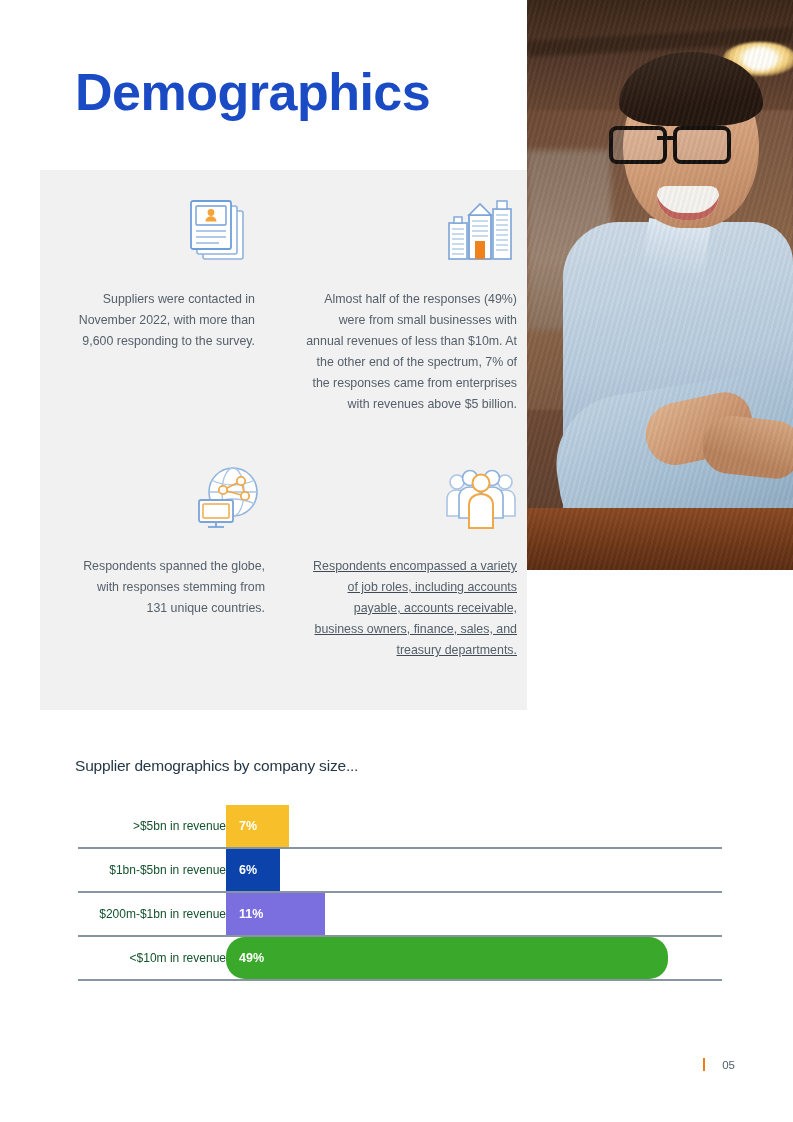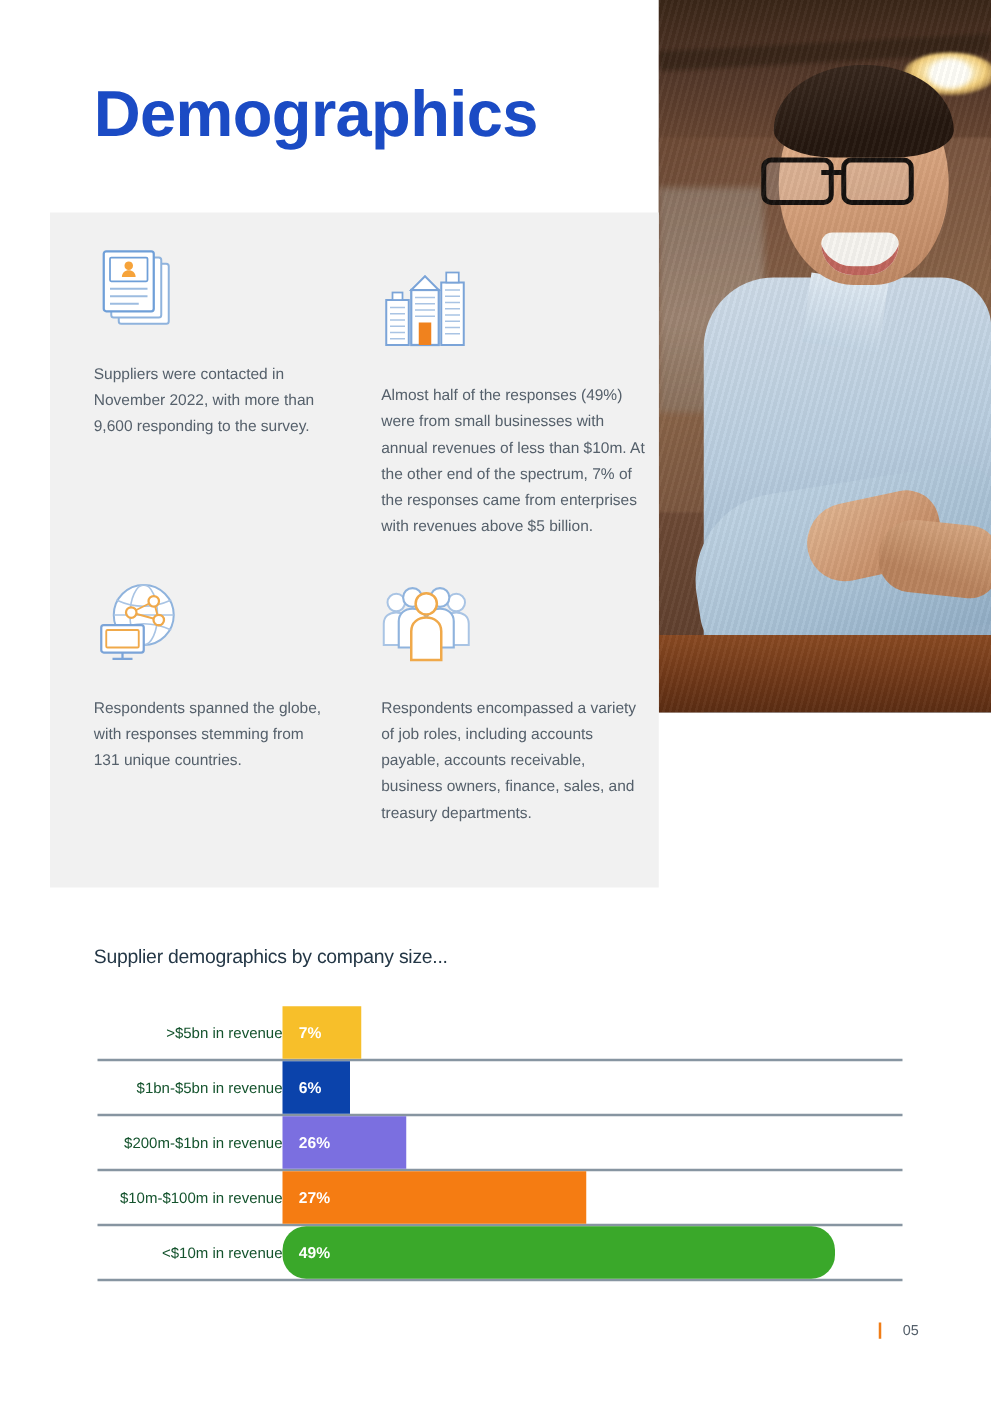--- a/index.html
+++ b/index.html
@@ -4,21 +4,21 @@
 <style>
   html,body{margin:0;padding:0;}
   body{
     width:793px;height:1122px;
     background:#ffffff;
     font-family:"Liberation Sans", sans-serif;
     color:#3f4a55;
     position:relative;
     overflow:hidden;
   }
-  .page{position:relative;width:793px;height:996px;}
+  .page{position:relative;width:793px;height:996px;text-align:right;}
 
   
   .photo{
     position:absolute;left:527px;top:0;width:266px;height:570px;
     overflow:hidden;
     background:linear-gradient(175deg,#4a3326 0%,#5d4030 18%,#6b4a35 33%,#7d5740 48%,#6f4b36 66%,#56392a 100%);
   }
   .ph-ceiling{
     position:absolute;left:0;top:0;width:100%;height:120px;
     background:linear-gradient(180deg,#3a2618 0%,#55392a 55%,#6a4733 100%);
@@ -123,23 +123,23 @@
   
   .panel{
     position:absolute;left:40px;top:170px;width:487px;height:540px;
     background:#f1f1f1;
   }
   .cell{position:absolute;}
   .cell .ctext{
     font-size:12.4px;line-height:21px;color:#55606b;
   }
   .cell-1{left:75px;top:195px;width:180px;}
-  .cell-2{left:305px;top:212px;width:212px;}
+  .cell-2{left:305px;top:195px;width:212px;}
   .cell-3{left:75px;top:462px;width:190px;}
-  .cell-4{left:305px;top:462px;width:212px;}
+  .cell-4{left:305px;top:462px;width:212px;text-decoration:underline;}
   .icon-wrap{height:72px;margin-bottom:22px;}
   .ctext{margin:0;}
 
   
   .chart-title{
     position:absolute;left:75px;top:757px;
     font-size:15.5px;font-weight:normal;color:#243746;letter-spacing:-0.2px;
   }
   .chart{
     position:absolute;left:78px;top:805px;width:644px;height:222px;
@@ -307,27 +307,21 @@
     </div>
     <div class="row">
       <span class="lbl">$1bn-$5bn in revenue</span>
       <div class="bar" style="width: 54.1091px; background: rgb(11, 67, 171);">
         <span class="val">6%</span>
       </div>
     </div>
     <div class="row">
       <span class="lbl">$200m-$1bn in revenue</span>
       <div class="bar" style="width: 99.2px; background: rgb(123, 111, 224);">
-        <span class="val">26%</span>
-      </div>
-    </div>
-    <div class="row">
-      <span class="lbl">$10m-$100m in revenue</span>
-      <div class="bar" style="width: 243.491px; background: rgb(245, 124, 18);">
-        <span class="val">27%</span>
+        <span class="val">11%</span>
       </div>
     </div>
     <div class="row">
       <span class="lbl">&lt;$10m in revenue</span>
       <div class="bar" style="width: 441.891px; background: rgb(58, 168, 42); border-radius: 19px;">
         <span class="val">49%</span>
       </div>
     </div>
   </div>
 

